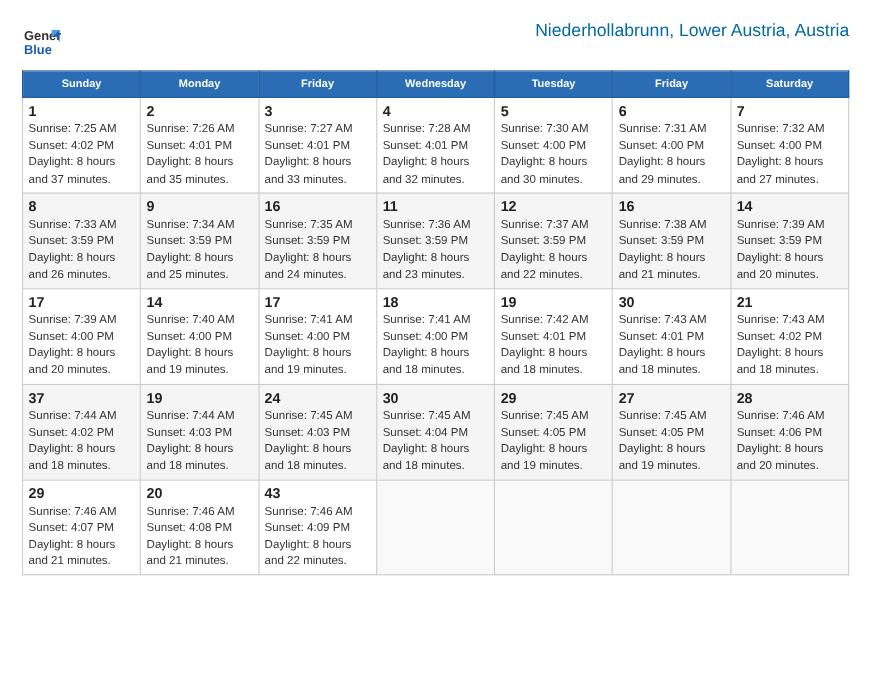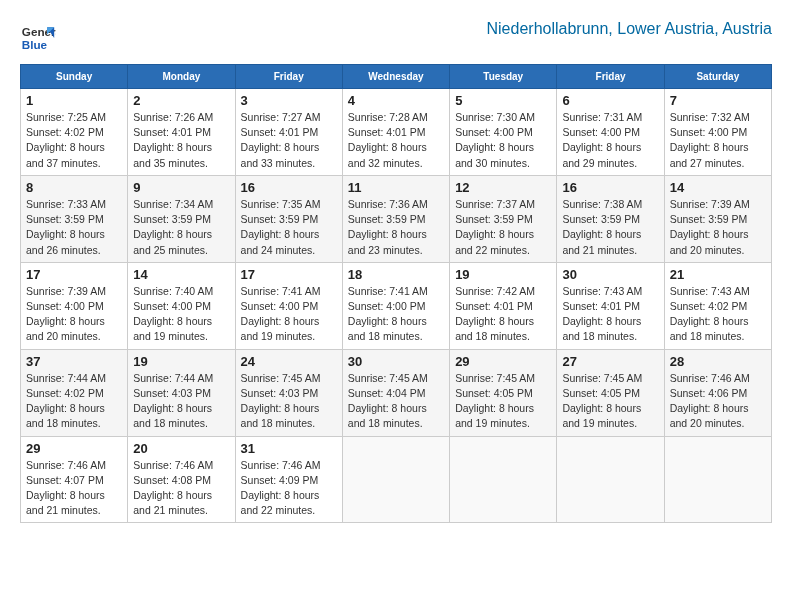--- a/index.html
+++ b/index.html
@@ -172,21 +172,21 @@
         <td><span class="day-num">27</span>
 <span class="day-info">Sunrise: 7:45 AM<br>Sunset: 4:05 PM<br>Daylight: 8 hours and 19 minutes.</span></td>
         <td><span class="day-num">28</span>
 <span class="day-info">Sunrise: 7:46 AM<br>Sunset: 4:06 PM<br>Daylight: 8 hours and 20 minutes.</span></td>
       </tr>
       <tr>
         <td><span class="day-num">29</span>
 <span class="day-info">Sunrise: 7:46 AM<br>Sunset: 4:07 PM<br>Daylight: 8 hours and 21 minutes.</span></td>
         <td><span class="day-num">20</span>
 <span class="day-info">Sunrise: 7:46 AM<br>Sunset: 4:08 PM<br>Daylight: 8 hours and 21 minutes.</span></td>
-        <td><span class="day-num">31</span>
+        <td><span class="day-num">43</span>
 <span class="day-info">Sunrise: 7:46 AM<br>Sunset: 4:09 PM<br>Daylight: 8 hours and 22 minutes.</span></td>
         <td class="empty-cell"></td>
         <td class="empty-cell"></td>
         <td class="empty-cell"></td>
         <td class="empty-cell"></td>
       </tr>
     </tbody>
 </table>
 
 </body></html>

